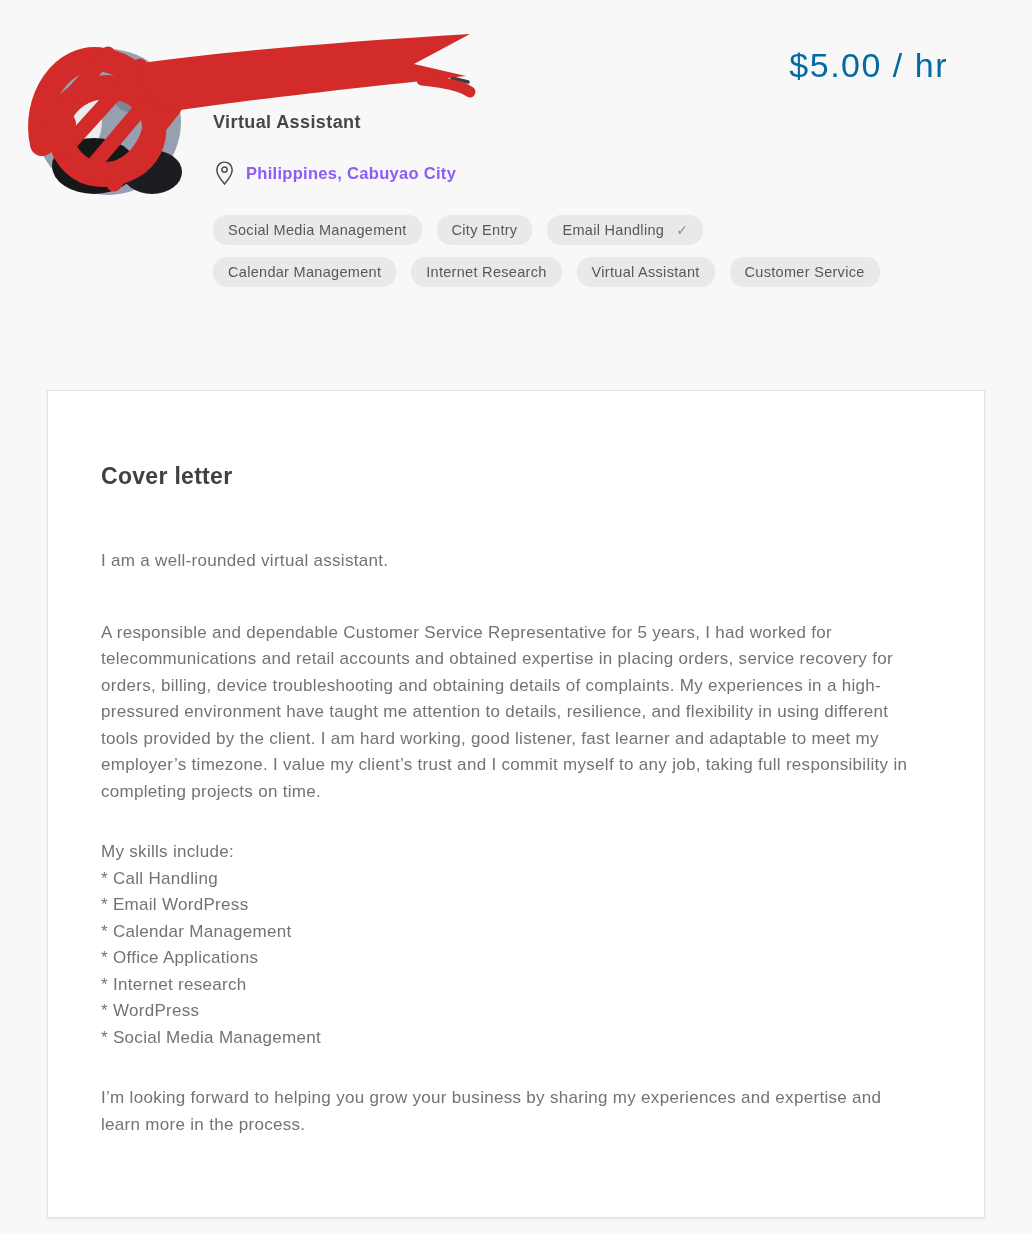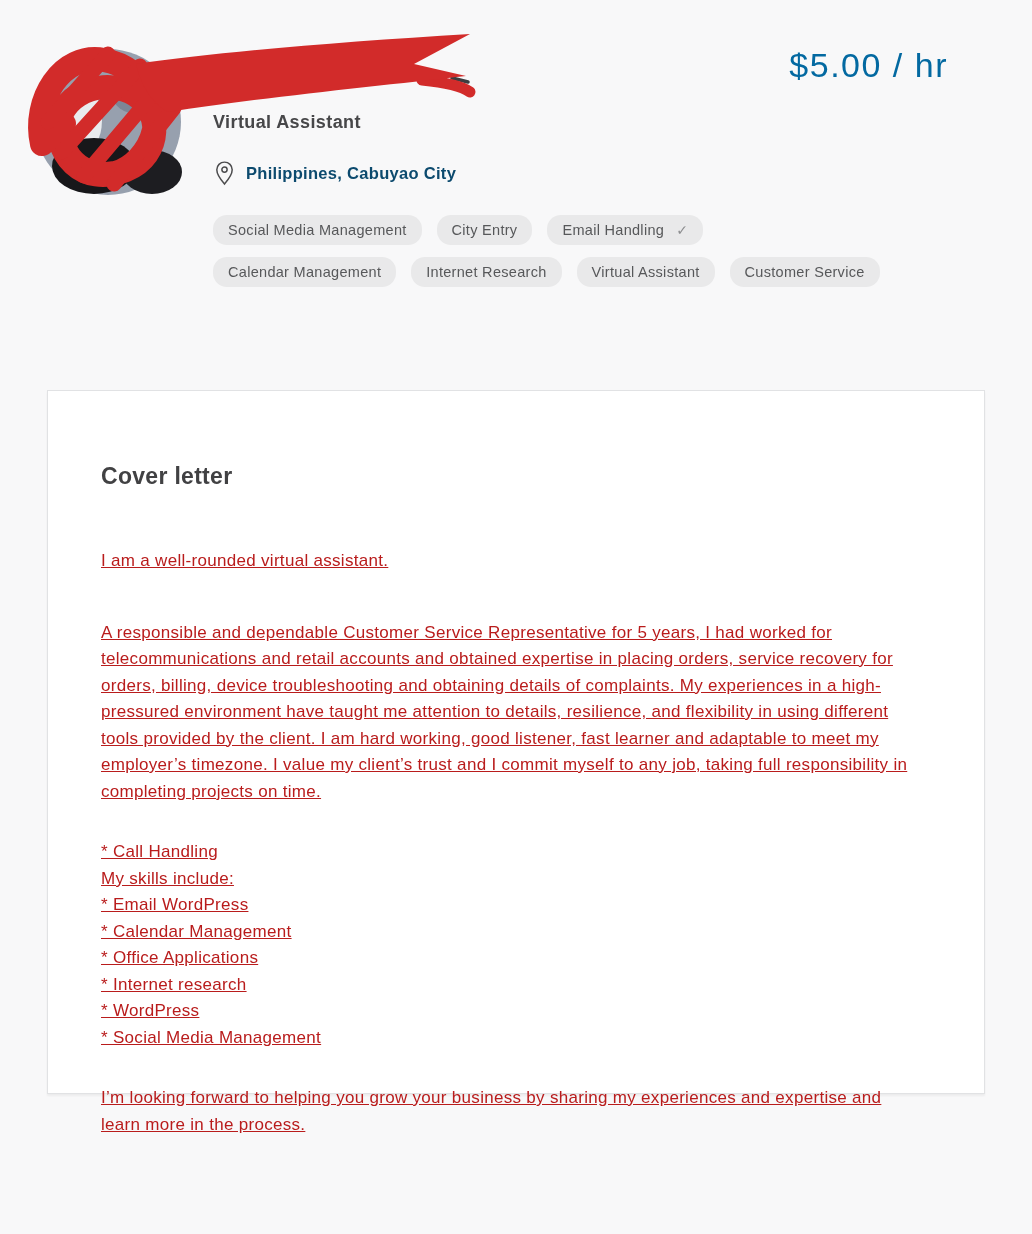--- a/index.html
+++ b/index.html
@@ -48,21 +48,21 @@
     left: 214px; top: 160px;
     display: flex;
     align-items: center;
     gap: 11px;
   }
   .location-row svg { display: block; }
   .location-text {
     font-size: 16.5px;
     font-weight: 700;
     letter-spacing: 0.3px;
-    color: #0c4a6e;
+    color: #8b5cf6;
   }
 
   .tags {
     position: absolute;
     left: 213px; top: 215px;
     display: flex;
     flex-direction: column;
     gap: 12px;
   }
   .tag-row { display: flex; gap: 15px; }
@@ -81,40 +81,39 @@
   .tag .check {
     margin-left: 12px;
     font-size: 14px;
     color: #8d8e90;
   }
 
   
   .card {
     position: absolute;
     left: 47px; top: 390px;
-    width: 938px; height: 704px;
+    width: 938px; height: 828px;
     background: #ffffff;
     border: 1px solid #e1e2e4;
     box-shadow: 0 2px 2px rgba(0,0,0,0.05);
     padding: 72px 60px 0 53px;
   }
   .card h2 {
     font-size: 23px;
     font-weight: 700;
     letter-spacing: 0.3px;
     color: #414143;
     margin-bottom: 58px;
   }
   .card p, .skills-block {
     max-width: 822px;
     font-size: 17px;
     line-height: 26.5px;
     letter-spacing: 0.3px;
-    color: #b91c1c;
-    text-decoration: underline;
+    color: #737373;
   }
   .card p + p, .skills-block { margin-top: 45px; }
   .card .closing { margin-top: 34px; }
   .skills-block { margin-top: 34px; }
 </style>
 </head>
 <body>
 
 <div class="page">
 
@@ -180,22 +179,22 @@
           </span>
         </div>
       </div>
   </div>
 
   <div class="card">
     <h2>Cover letter</h2>
     <p>I am a well-rounded virtual assistant.</p>
     <p>A responsible and dependable Customer Service Representative for 5 years, I had worked for telecommunications and retail accounts and obtained expertise in placing orders, service recovery for orders, billing, device troubleshooting and obtaining details of complaints. My experiences in a high-pressured environment have taught me attention to details, resilience, and flexibility in using different tools provided by the client. I am hard working, good listener, fast learner and adaptable to meet my employer’s timezone. I value my client’s trust and I commit myself to any job, taking full responsibility in completing projects on time.</p>
     <div class="skills-block">
+        <div>My skills include:</div>
         <div>* Call Handling</div>
-        <div>My skills include:</div>
         <div>* Email WordPress</div>
         <div>* Calendar Management</div>
         <div>* Office Applications</div>
         <div>* Internet research</div>
         <div>* WordPress</div>
         <div>* Social Media Management</div>
       </div>
     <p class="closing">I’m looking forward to helping you grow your business by sharing my experiences and expertise and learn more in the process.</p>
   </div>
 

